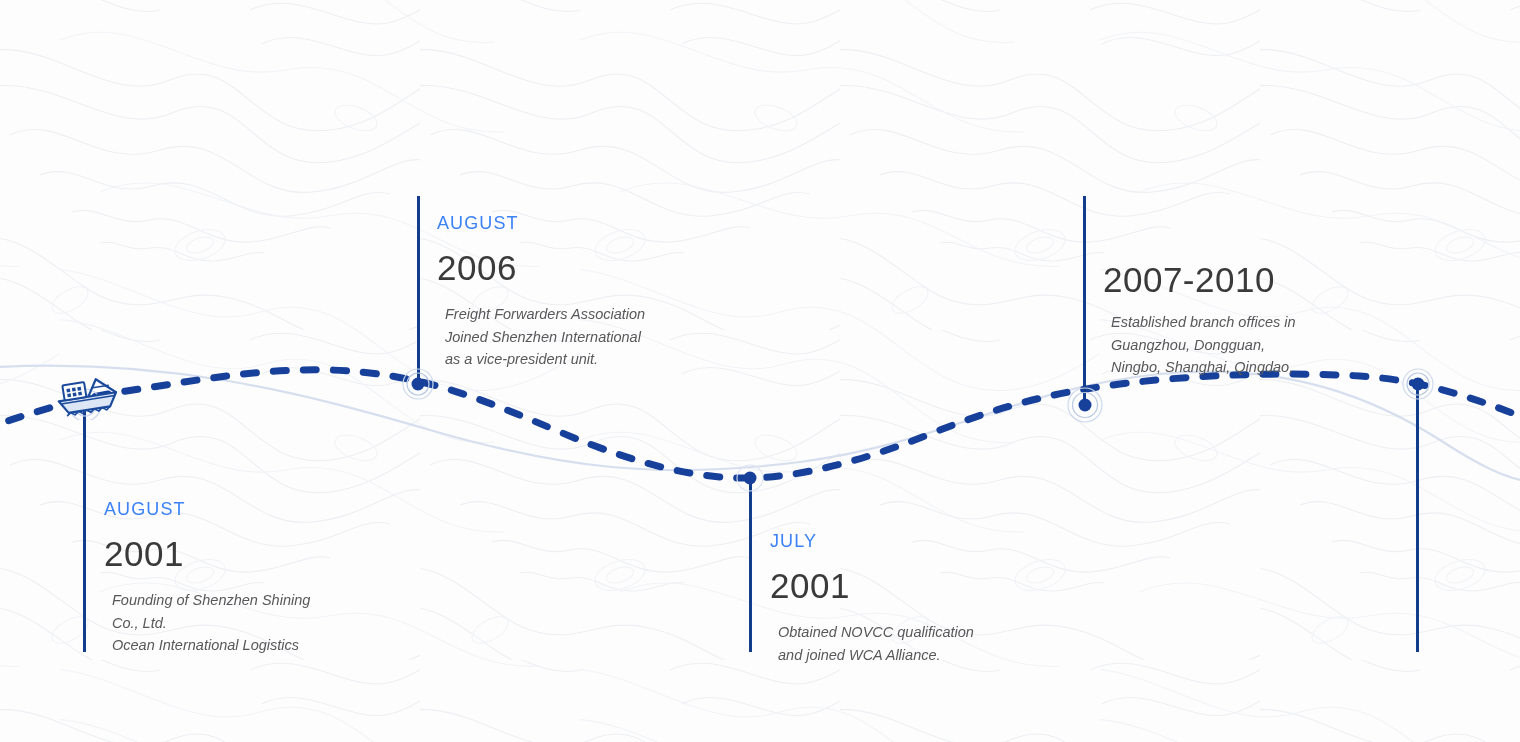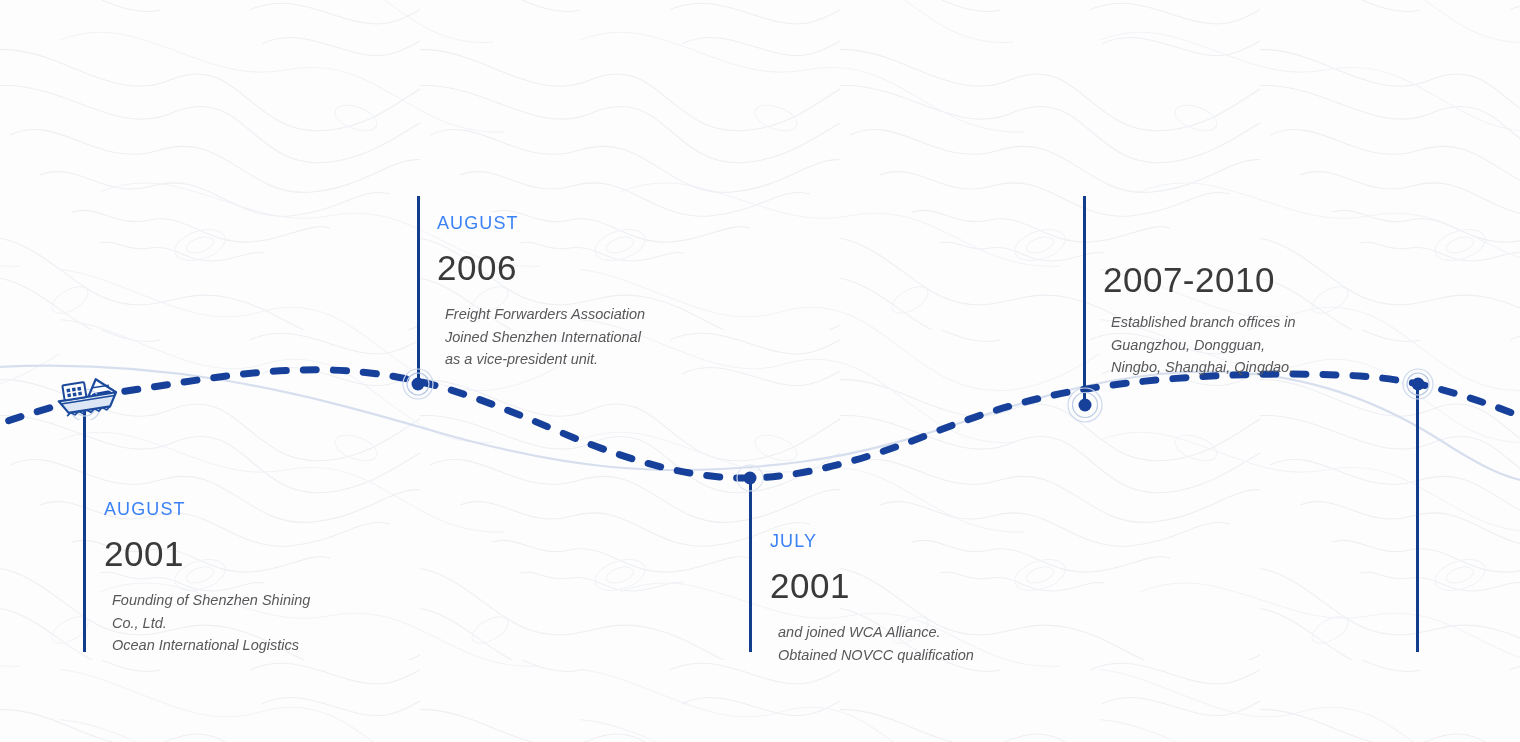--- a/index.html
+++ b/index.html
@@ -213,22 +213,22 @@
 
     <svg class="marker" style="left:732px; top:460px;" width="36" height="36" viewBox="0 0 36 36">
       <circle cx="18" cy="18" r="13" fill="none" stroke="#dde4f1" stroke-width="1.1"></circle>
       <circle cx="18" cy="18" r="6.5" fill="#17409a"></circle>
     </svg>
 
     <div class="card" style="left:770px; top:524px; width:300px;">
       <div class="month">JULY</div>
       <div class="year">2001</div>
       <p class="desc">
+        <span>Obtained NOVCC qualification</span>
         <span>and joined WCA Alliance.</span>
-        <span>Obtained NOVCC qualification</span>
       </p>
     </div>
   </div>
 
   <div class="tl-item" style="left:0; top:0; width:100%; height:100%;">
     <div class="stem" style="left:1083px; top:196px; height:208px;"></div>
 
     <svg class="marker" style="left:1064px; top:384px;" width="42" height="42" viewBox="0 0 42 42">
       <circle cx="21" cy="21" r="17" fill="none" stroke="#cdd9ec" stroke-width="1.2"></circle>
       <circle cx="21" cy="21" r="12.5" fill="none" stroke="#b9c9e4" stroke-width="1.2"></circle>

